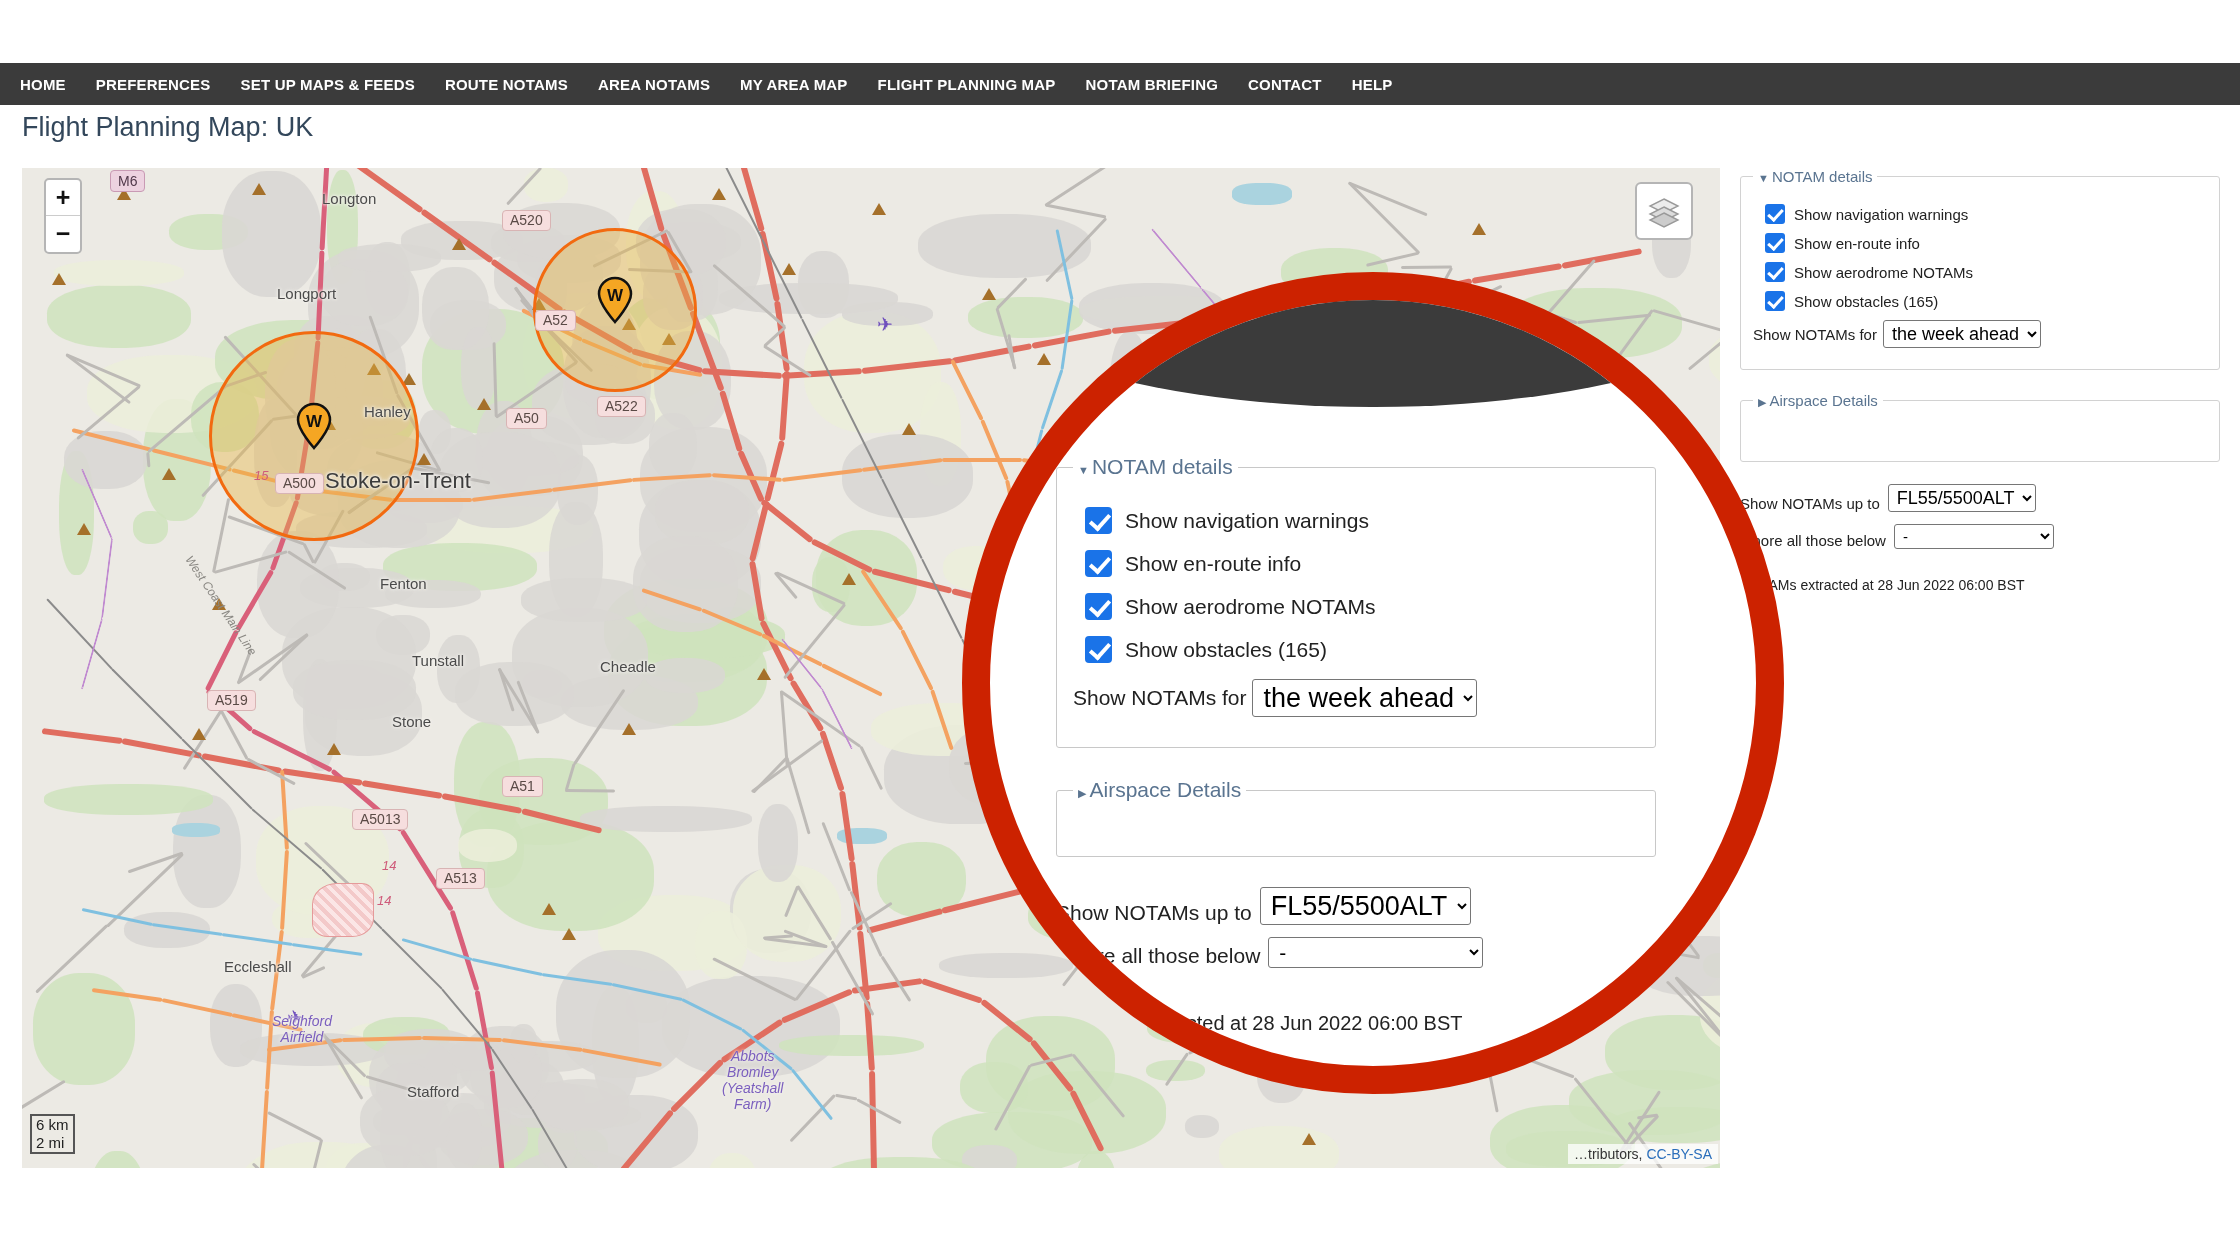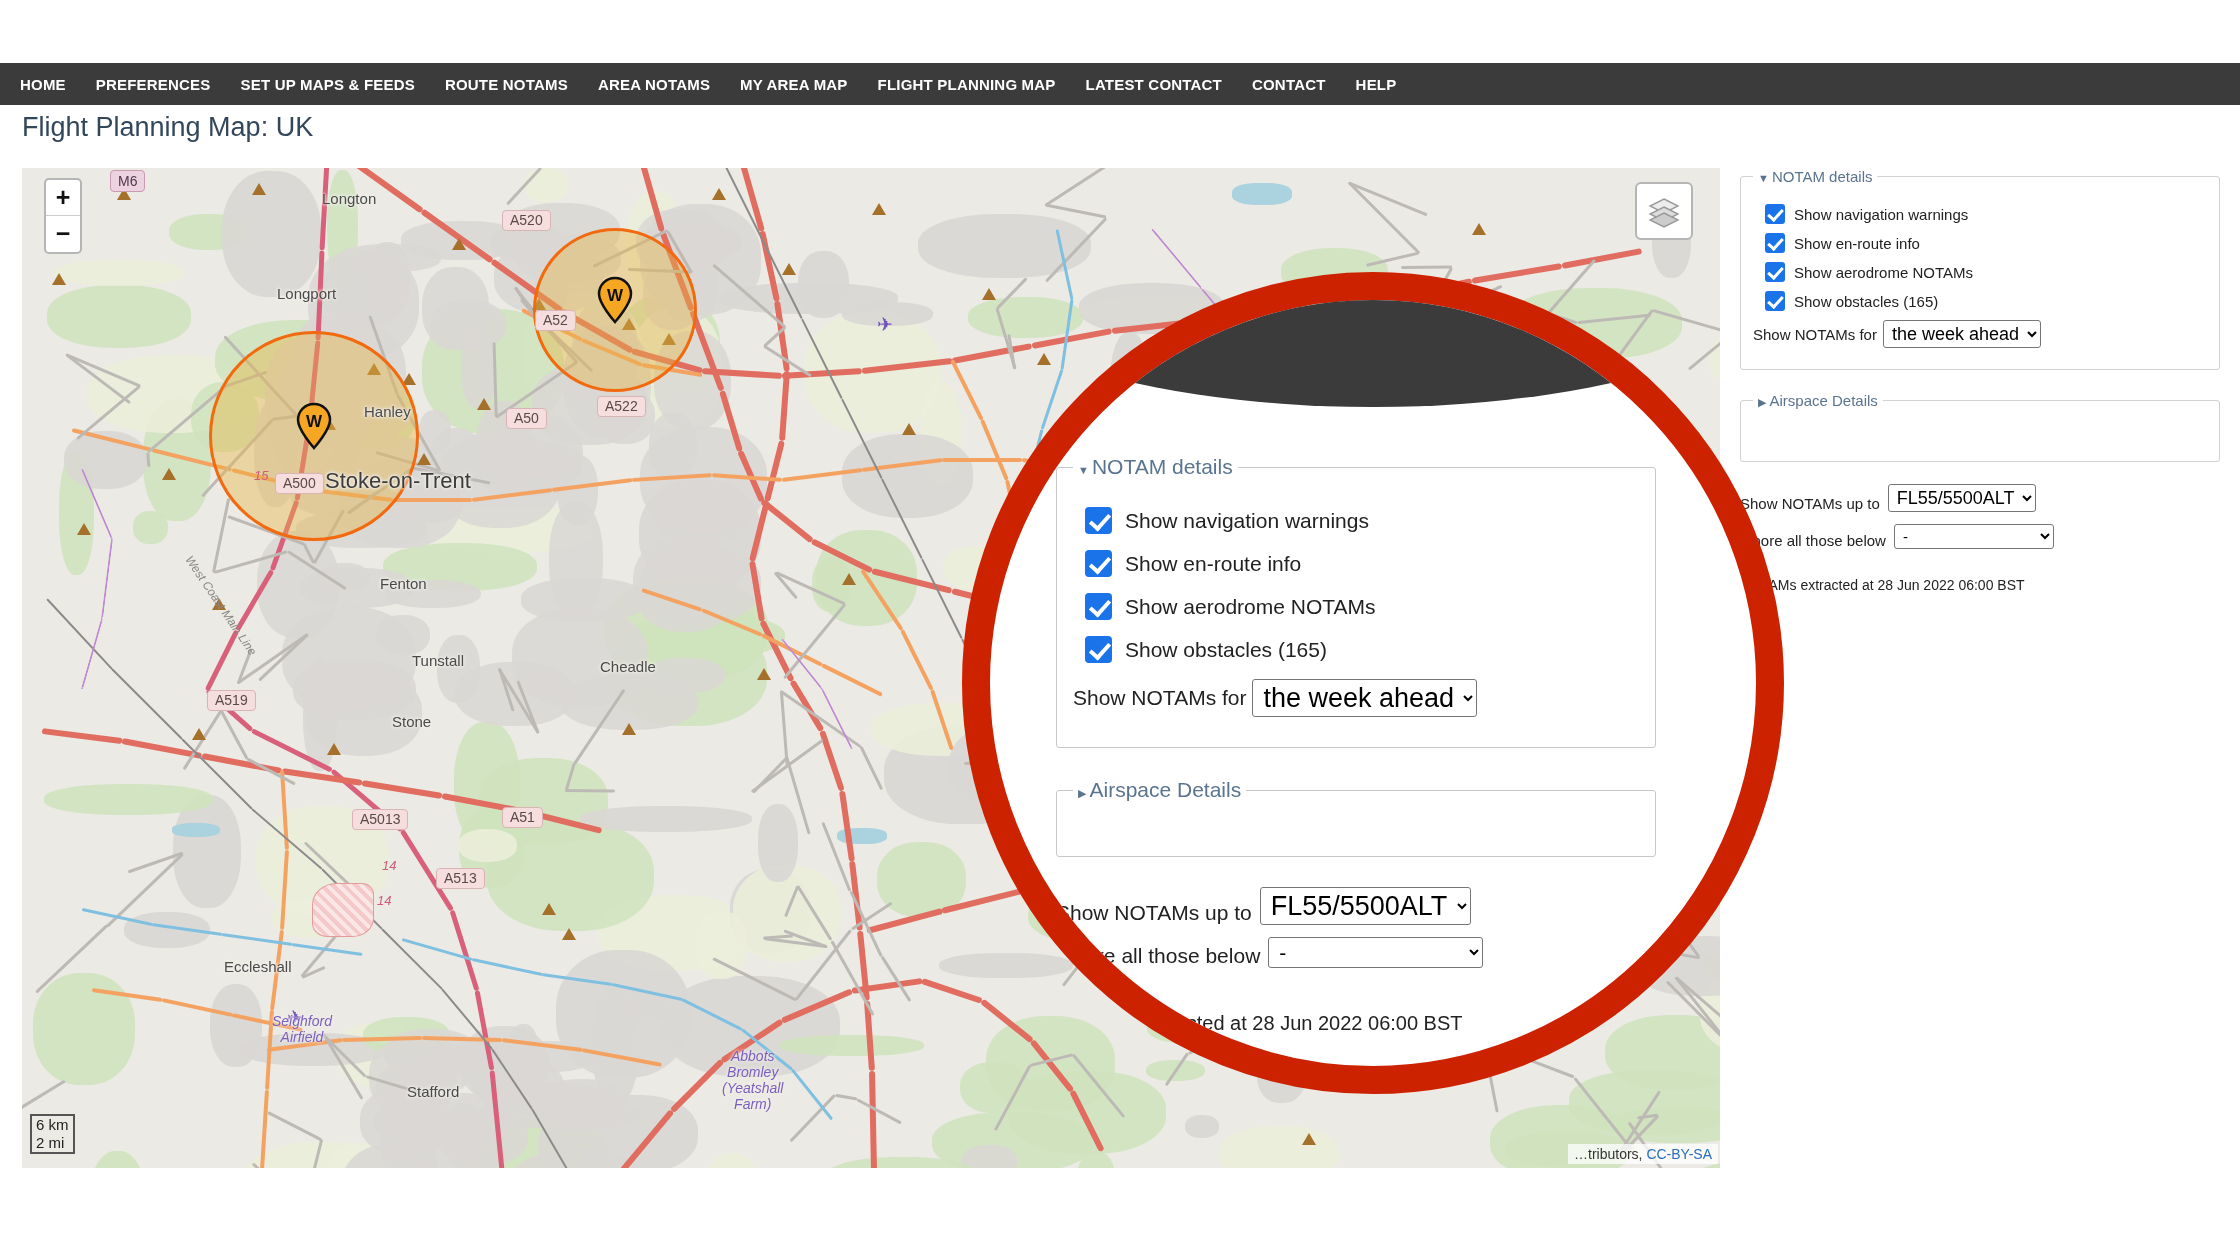--- a/index.html
+++ b/index.html
@@ -290,21 +290,21 @@
 <body>
 
 <div id="topnav">
   <span class="nav-item">HOME</span>
   <span class="nav-item">PREFERENCES</span>
   <span class="nav-item">SET UP MAPS &amp; FEEDS</span>
   <span class="nav-item">ROUTE NOTAMS</span>
   <span class="nav-item">AREA NOTAMS</span>
   <span class="nav-item">MY AREA MAP</span>
   <span class="nav-item">FLIGHT PLANNING MAP</span>
-  <span class="nav-item">LATEST CONTACT</span>
+  <span class="nav-item">NOTAM BRIEFING</span>
   <span class="nav-item">CONTACT</span>
   <span class="nav-item">HELP</span>
 </div>
 
 <div id="page-title">Flight Planning Map: UK</div>
 
 <div id="map-wrap">
   <div id="map-canvas">
       <div class="landpatch greenp" style="left:1129.2292440427605px;top:764.870763181183px;width:97.54711543561291px;height:59.79394318526329px;"></div>
       <div class="landpatch greenp" style="left:1402.0156008573322px;top:431.9581987485095px;width:79.784396611985px;height:92.50483516254687px;"></div>
@@ -964,21 +964,21 @@
       <div class="place sm" style="left:370px;top:545px;">Stone</div>
       <div class="place sm" style="left:202px;top:790px;">Eccleshall</div>
       <div class="place sm" style="left:385px;top:915px;">Stafford</div>
       <div class="shield" style="left:480px;top:42px;">A520</div>
       <div class="shield" style="left:513px;top:142px;">A52</div>
       <div class="shield" style="left:253px;top:305px;">A500</div>
       <div class="shield" style="left:484px;top:240px;">A50</div>
       <div class="shield" style="left:575px;top:228px;">A522</div>
       <div class="shield" style="left:185px;top:522px;">A519</div>
       <div class="shield" style="left:330px;top:641px;">A5013</div>
-      <div class="shield" style="left:480px;top:608px;margin-top:31px;">A51</div>
+      <div class="shield" style="left:480px;top:608px;">A51</div>
       <div class="shield" style="left:414px;top:700px;">A513</div>
       <div class="mshield" style="left:88px;top:2px;">M6</div>
       <div class="jnum" style="left:86px;top:-12px;">16</div>
       <div class="jnum" style="left:232px;top:300px;">15</div>
       <div class="jnum" style="left:360px;top:690px;">14</div>
       <div class="jnum" style="left:355px;top:725px;">14</div>
       <div class="airfield" style="left:250px;top:845px;">Seighford<br>Airfield</div>
       <div class="airfield" style="left:700px;top:880px;">Abbots<br>Bromley<br>(Yeatshall<br>Farm)</div>
       <div class="rlabel" style="left:172px;top:385px;transform:rotate(56deg);">West Coast Main Line</div>
       <div style="left:290px;top:715px;width:62px;height:54px;background:repeating-linear-gradient(45deg,#f3c9c9 0 4px,#fbe6e6 4px 8px);border:1.5px solid #e59a9a;border-radius:40% 20% 35% 25%;position:absolute;"></div>

